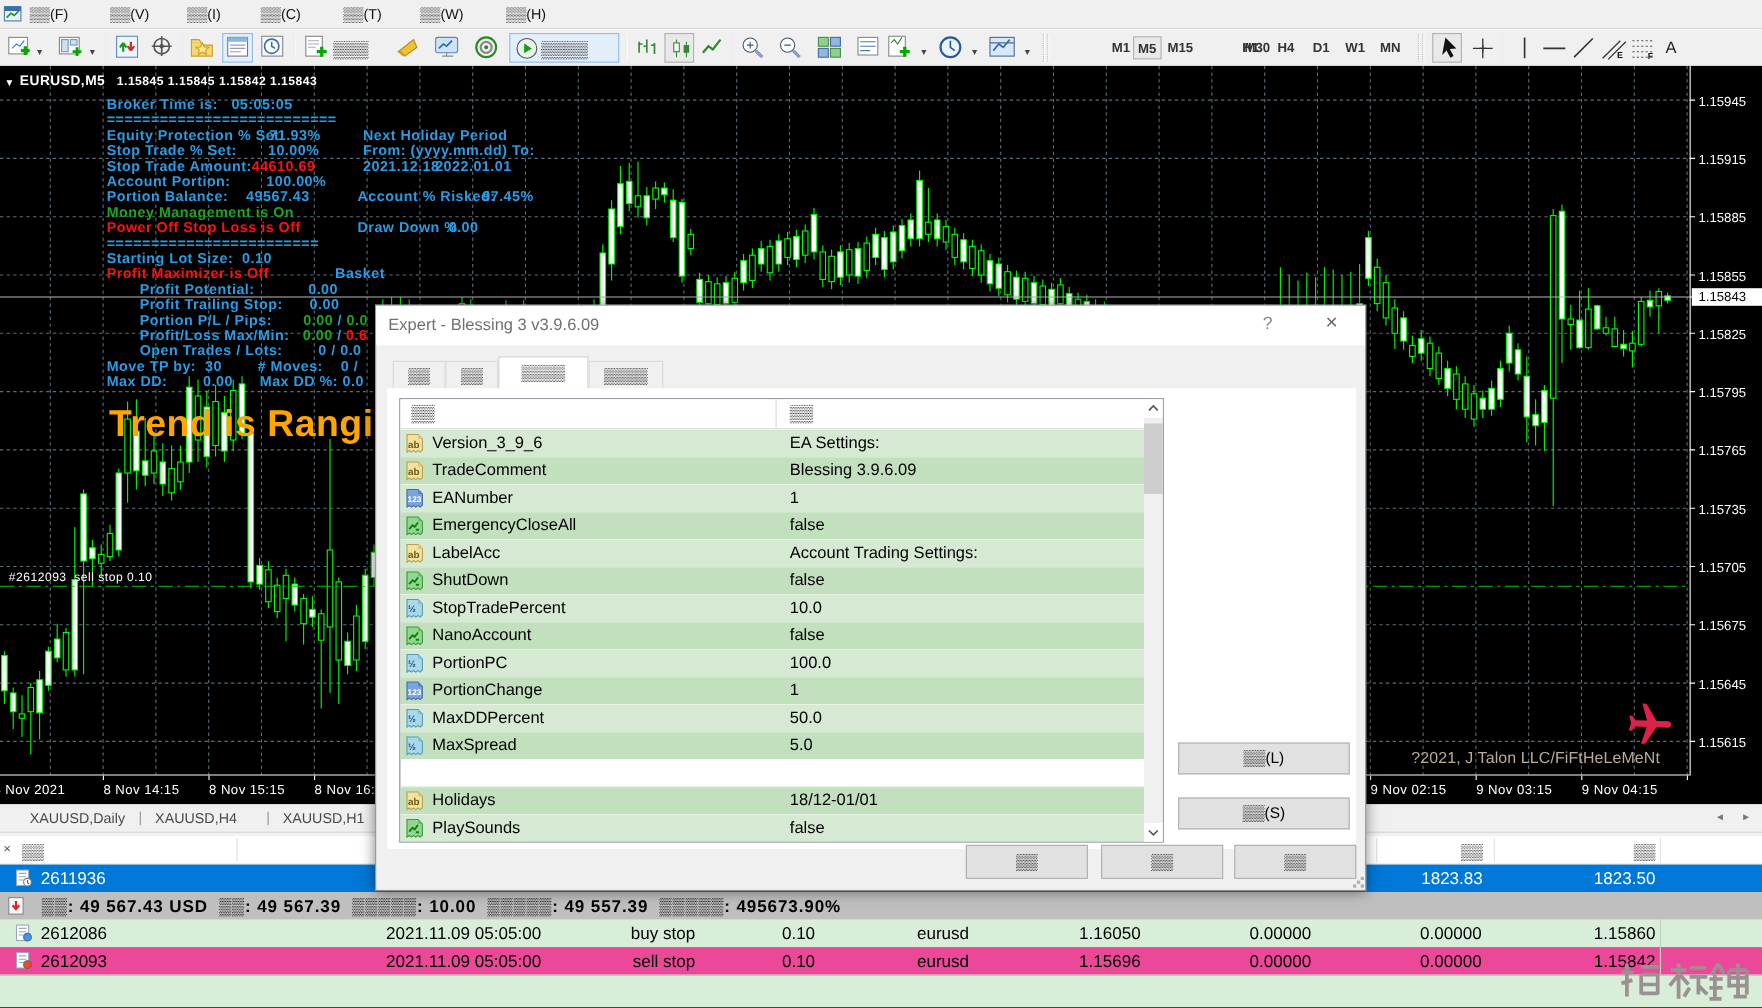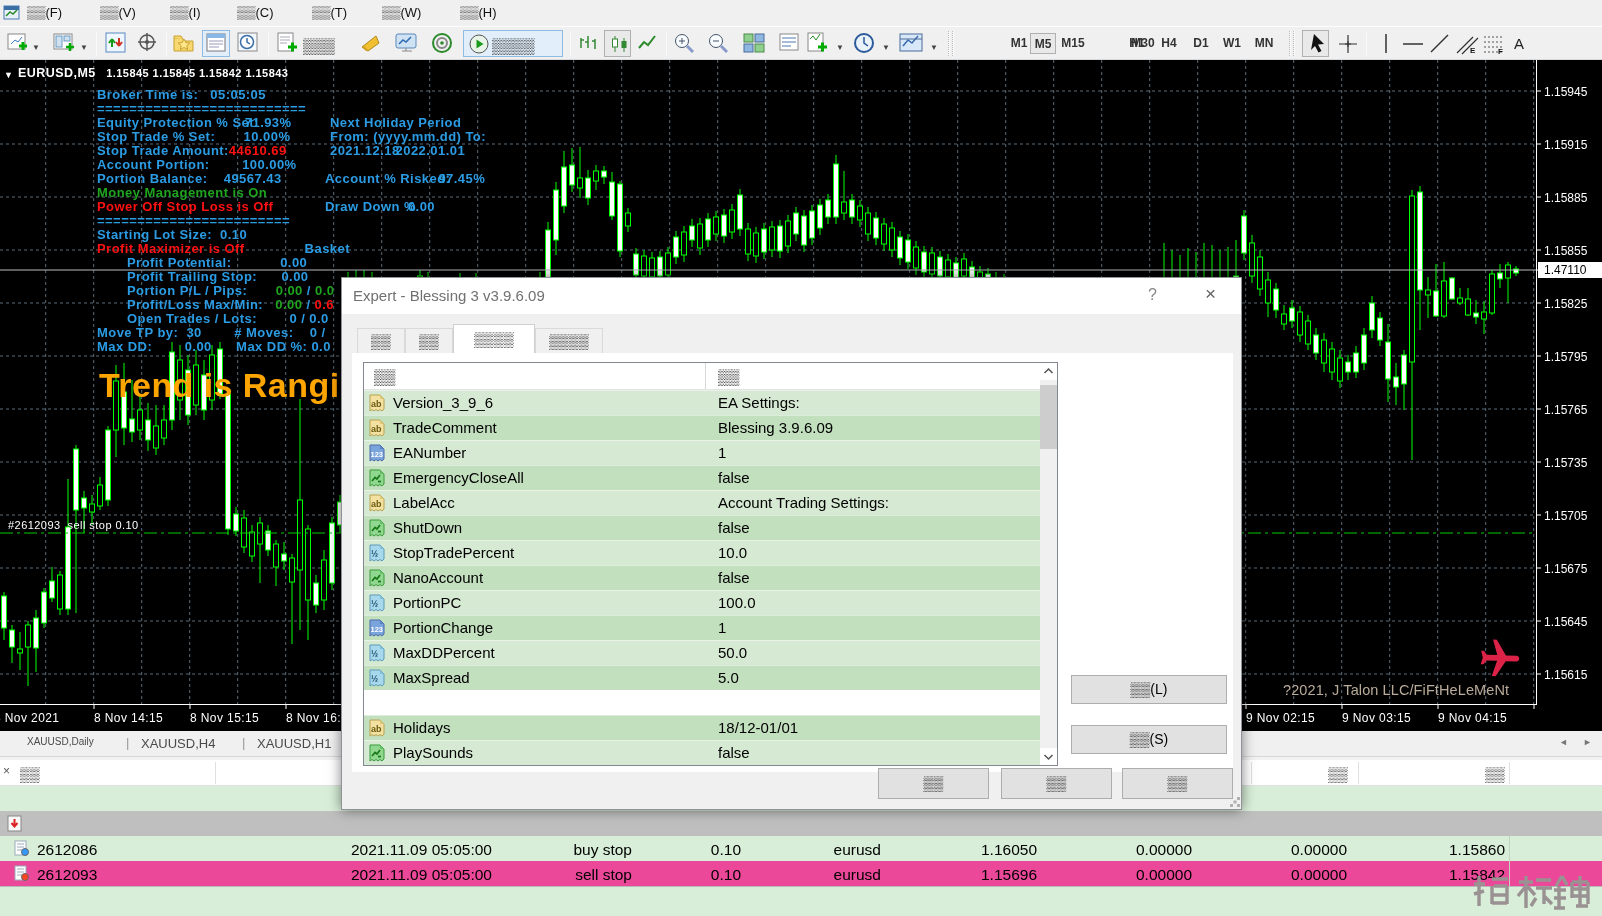--- a/index.html
+++ b/index.html
@@ -707,64 +707,76 @@
     <div class="axlab" style="left:1544px;top:131px">1.15885</div>
     <div class="axlab" style="left:1544px;top:184px">1.15855</div>
     <div class="axlab" style="left:1544px;top:237px">1.15825</div>
     <div class="axlab" style="left:1544px;top:290px">1.15795</div>
     <div class="axlab" style="left:1544px;top:343px">1.15765</div>
     <div class="axlab" style="left:1544px;top:396px">1.15735</div>
     <div class="axlab" style="left:1544px;top:449px">1.15705</div>
     <div class="axlab" style="left:1544px;top:502px">1.15675</div>
     <div class="axlab" style="left:1544px;top:555px">1.15645</div>
     <div class="axlab" style="left:1544px;top:608px">1.15615</div>
-    <div class="axlab" style="left:1538px;top:202px;width:64px;height:16px;background:#fff;color:#000;padding-left:6px;padding-top:1px">1.47110</div>
+    <div class="axlab" style="left:1538px;top:202px;width:64px;height:16px;background:#fff;color:#000;padding-left:6px;padding-top:1px">1.15843</div>
     <div class="axlab" style="left:-6px;top:651px;letter-spacing:0.4px">8 Nov 2021</div>
     <div class="axlab" style="left:94px;top:651px;letter-spacing:0.4px">8 Nov 14:15</div>
     <div class="axlab" style="left:190px;top:651px;letter-spacing:0.4px">8 Nov 15:15</div>
     <div class="axlab" style="left:286px;top:651px;letter-spacing:0.4px">8 Nov 16:15</div>
     <div class="axlab" style="left:382px;top:651px;letter-spacing:0.4px">8 Nov 17:15</div>
     <div class="axlab" style="left:478px;top:651px;letter-spacing:0.4px">8 Nov 18:15</div>
     <div class="axlab" style="left:574px;top:651px;letter-spacing:0.4px">8 Nov 19:15</div>
     <div class="axlab" style="left:670px;top:651px;letter-spacing:0.4px">8 Nov 20:15</div>
     <div class="axlab" style="left:766px;top:651px;letter-spacing:0.4px">8 Nov 21:15</div>
     <div class="axlab" style="left:862px;top:651px;letter-spacing:0.4px">8 Nov 22:15</div>
     <div class="axlab" style="left:958px;top:651px;letter-spacing:0.4px">8 Nov 23:15</div>
     <div class="axlab" style="left:1054px;top:651px;letter-spacing:0.4px">9 Nov 00:15</div>
     <div class="axlab" style="left:1150px;top:651px;letter-spacing:0.4px">9 Nov 01:15</div>
     <div class="axlab" style="left:1246px;top:651px;letter-spacing:0.4px">9 Nov 02:15</div>
     <div class="axlab" style="left:1342px;top:651px;letter-spacing:0.4px">9 Nov 03:15</div>
     <div class="axlab" style="left:1438px;top:651px;letter-spacing:0.4px">9 Nov 04:15</div>
   </div>
 <div class="a" style="left:0;top:731px;width:1602px;height:26px;background:#f0f0f0;border-bottom:1px solid #d8d8d8">
-    <span class="icon" style="left:27px;top:5px;font-size:10px;color:#4a4a4a">XAUUSD,Daily</span>
+    <span class="icon" style="left:27px;top:5px;font-size:13px;color:#4a4a4a">XAUUSD,Daily</span>
     <span class="icon" style="left:126px;top:4px;font-size:13px;color:#999">|</span>
     <span class="icon" style="left:141px;top:5px;font-size:13px;color:#4a4a4a">XAUUSD,H4</span>
     <span class="icon" style="left:242px;top:4px;font-size:13px;color:#999">|</span>
     <span class="icon" style="left:257px;top:5px;font-size:13px;color:#4a4a4a">XAUUSD,H1</span>
     <span class="icon" style="left:1559px;top:6px;font-size:9px;color:#777">◄</span>
     <span class="icon" style="left:1583px;top:6px;font-size:9px;color:#777">►</span>
   </div>
 <div class="a" style="left:0;top:757px;width:1602px;height:159px;background:#d8eed8">
     <div class="icon" style="left:0;top:0;width:1602px;height:3px;background:#f2f2f2"></div>
     <div class="ordrow" style="top:3px;height:26px;background:#fff;border-bottom:1px solid #e0e0e0">
       <span class="icon" style="left:3px;top:4px;font-size:12px;color:#555">×</span>
       <span class="icon" style="left:20px;top:6px;font-size:14px">▒▒</span>
       <span class="icon" style="left:215px;top:2px;width:1px;height:22px;background:#e0e0e0"></span>
       <span class="icon" style="left:1251px;top:2px;width:1px;height:22px;background:#e0e0e0"></span>
       <span class="icon" style="left:1358px;top:2px;width:1px;height:22px;background:#e0e0e0"></span>
       <span class="icon" style="left:1509px;top:2px;width:1px;height:22px;background:#e0e0e0"></span>
       <span class="icon rnum" style="left:1248px;top:6px;width:100px;font-size:14px">▒▒</span>
       <span class="icon rnum" style="left:1405px;top:6px;width:100px;font-size:14px">▒▒</span>
     </div>
+    <div class="ordrow" style="top:29px;height:25px;background:#0078d7;color:#fff">
+      <svg class="icon" style="left:14px;top:4px" width="16" height="17">
+        <rect x="1" y="1" width="11" height="14" fill="#fff" stroke="#9ab"></rect>
+        <path d="M3 4h7M3 7h7M3 10h5" stroke="#9ab"></path>
+        <circle cx="11" cy="12" r="3.5" fill="#fff" stroke="#777"></circle>
+        <path d="M11 10v2.5l1.5 1" stroke="#555" fill="none"></path>
+      </svg>
+      <span class="icon" style="left:37px;top:5px">2611936</span>
+      <span class="icon rnum" style="left:1248px;top:5px;width:100px">1823.83</span>
+      <span class="icon rnum" style="left:1405px;top:5px;width:100px">1823.50</span>
+    </div>
     <div class="ordrow" style="top:54px;height:25px;background:#bfbfbf;font-weight:bold;font-size:15.5px;letter-spacing:0.8px">
       <svg class="icon" style="left:7px;top:4px" width="15" height="17">
         <rect x="1" y="1" width="13" height="15" fill="#f8f8f8" stroke="#888"></rect>
         <path d="M7.5 4v7M4.5 8l3 3.5 3-3.5" stroke="#d22" stroke-width="2" fill="none"></path>
       </svg>
+      <span class="icon" style="left:38px;top:5px">▒▒: 49 567.43 USD&nbsp; ▒▒: 49 567.39&nbsp; ▒▒▒▒▒: 10.00&nbsp; ▒▒▒▒▒: 49 557.39&nbsp; ▒▒▒▒▒: 495673.90%</span>
     </div>
     <div class="ordrow" style="top:79px;height:25px;background:#d8eed8">
       <svg class="icon" style="left:14px;top:4px" width="16" height="17">
         <rect x="1" y="1" width="11" height="14" fill="#fff" stroke="#9ab"></rect>
         <path d="M3 4h7M3 7h7M3 10h5" stroke="#9ab"></path>
         <circle cx="11" cy="12" r="3.5" fill="#3399ff" stroke="#666"></circle>
       </svg>
       <span class="icon" style="left:37px;top:5px">2612086</span>
       <span class="icon rnum" style="left:342px;top:5px;width:150px">2021.11.09 05:05:00</span>
       <span class="icon rnum" style="left:532px;top:5px;width:100px">buy stop</span>

